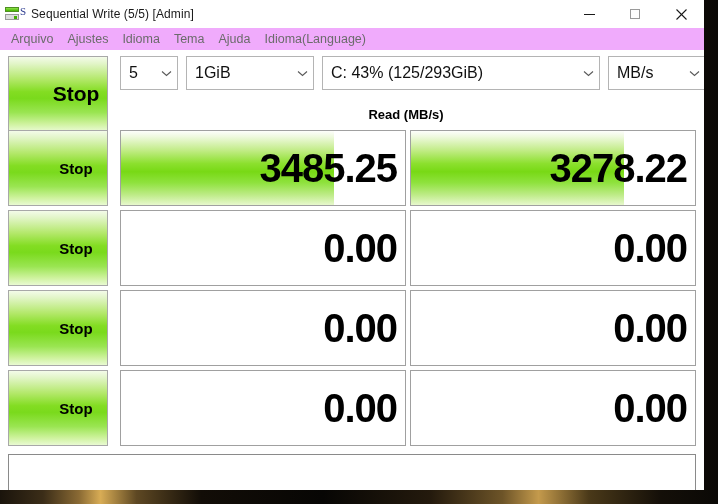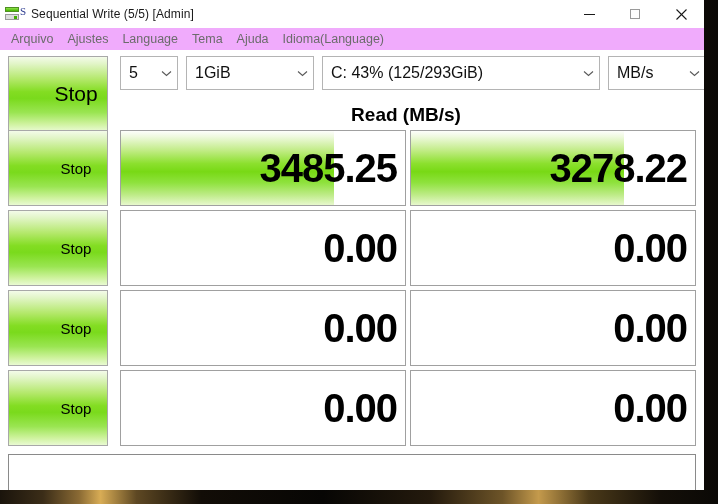--- a/index.html
+++ b/index.html
@@ -126,21 +126,21 @@
     background: linear-gradient(180deg,
        #f3fbe9 0%, #e2f5c8 9%, #b3e86a 30%,
        #83dd22 47%, #7ada1c 56%, #9ae552 75%,
        #cdf29c 90%, #e9fad2 100%);
     border: 1px solid #a8a8a8;
     box-sizing: border-box;
     display: flex;
     align-items: center;
     justify-content: center;
     color: #000;
-    font-weight: normal;
+    font-weight: bold;
     position: relative;
     padding-left: 36px;
   }
   #btn-all {
     width: 100px;
     height: 76px;
     font-size: 21px;
     margin-right: 12px;
     flex: 0 0 auto;
   }
@@ -180,21 +180,21 @@
   #headers {
     display: flex;
     padding: 0 8px;
     box-sizing: border-box;
     height: 28px;
   }
   #headers .spacer { width: 112px; flex: 0 0 auto; }
   #headers .hcell {
     flex: 1 1 0;
     text-align: center;
-    font-size: 19px;
+    font-size: 13px;
     font-weight: bold;
     color: #000;
     line-height: 26px;
   }
   #headers .hgap { width: 4px; flex: 0 0 auto; }
 
   
   #rows {
     padding: 0 8px;
     box-sizing: border-box;
@@ -283,21 +283,21 @@
             <line x1="0.5" y1="0.5" x2="10.5" y2="10.5" stroke="#1a1a1a" stroke-width="1.1"></line>
             <line x1="10.5" y1="0.5" x2="0.5" y2="10.5" stroke="#1a1a1a" stroke-width="1.1"></line>
           </svg>
       </div>
     </div>
   </div>
 
   <div id="menubar">
     <div class="menu-item">Arquivo</div>
     <div class="menu-item">Ajustes</div>
-    <div class="menu-item">Language</div>
+    <div class="menu-item">Idioma</div>
     <div class="menu-item">Tema</div>
     <div class="menu-item">Ajuda</div>
     <div class="menu-item">Idioma(Language)</div>
   </div>
 
   <div id="toolbar">
     <div id="btn-all" class="grn-btn">Stop</div>
 
     <div class="combo" id="combo-count">
       <div class="val">5</div>

